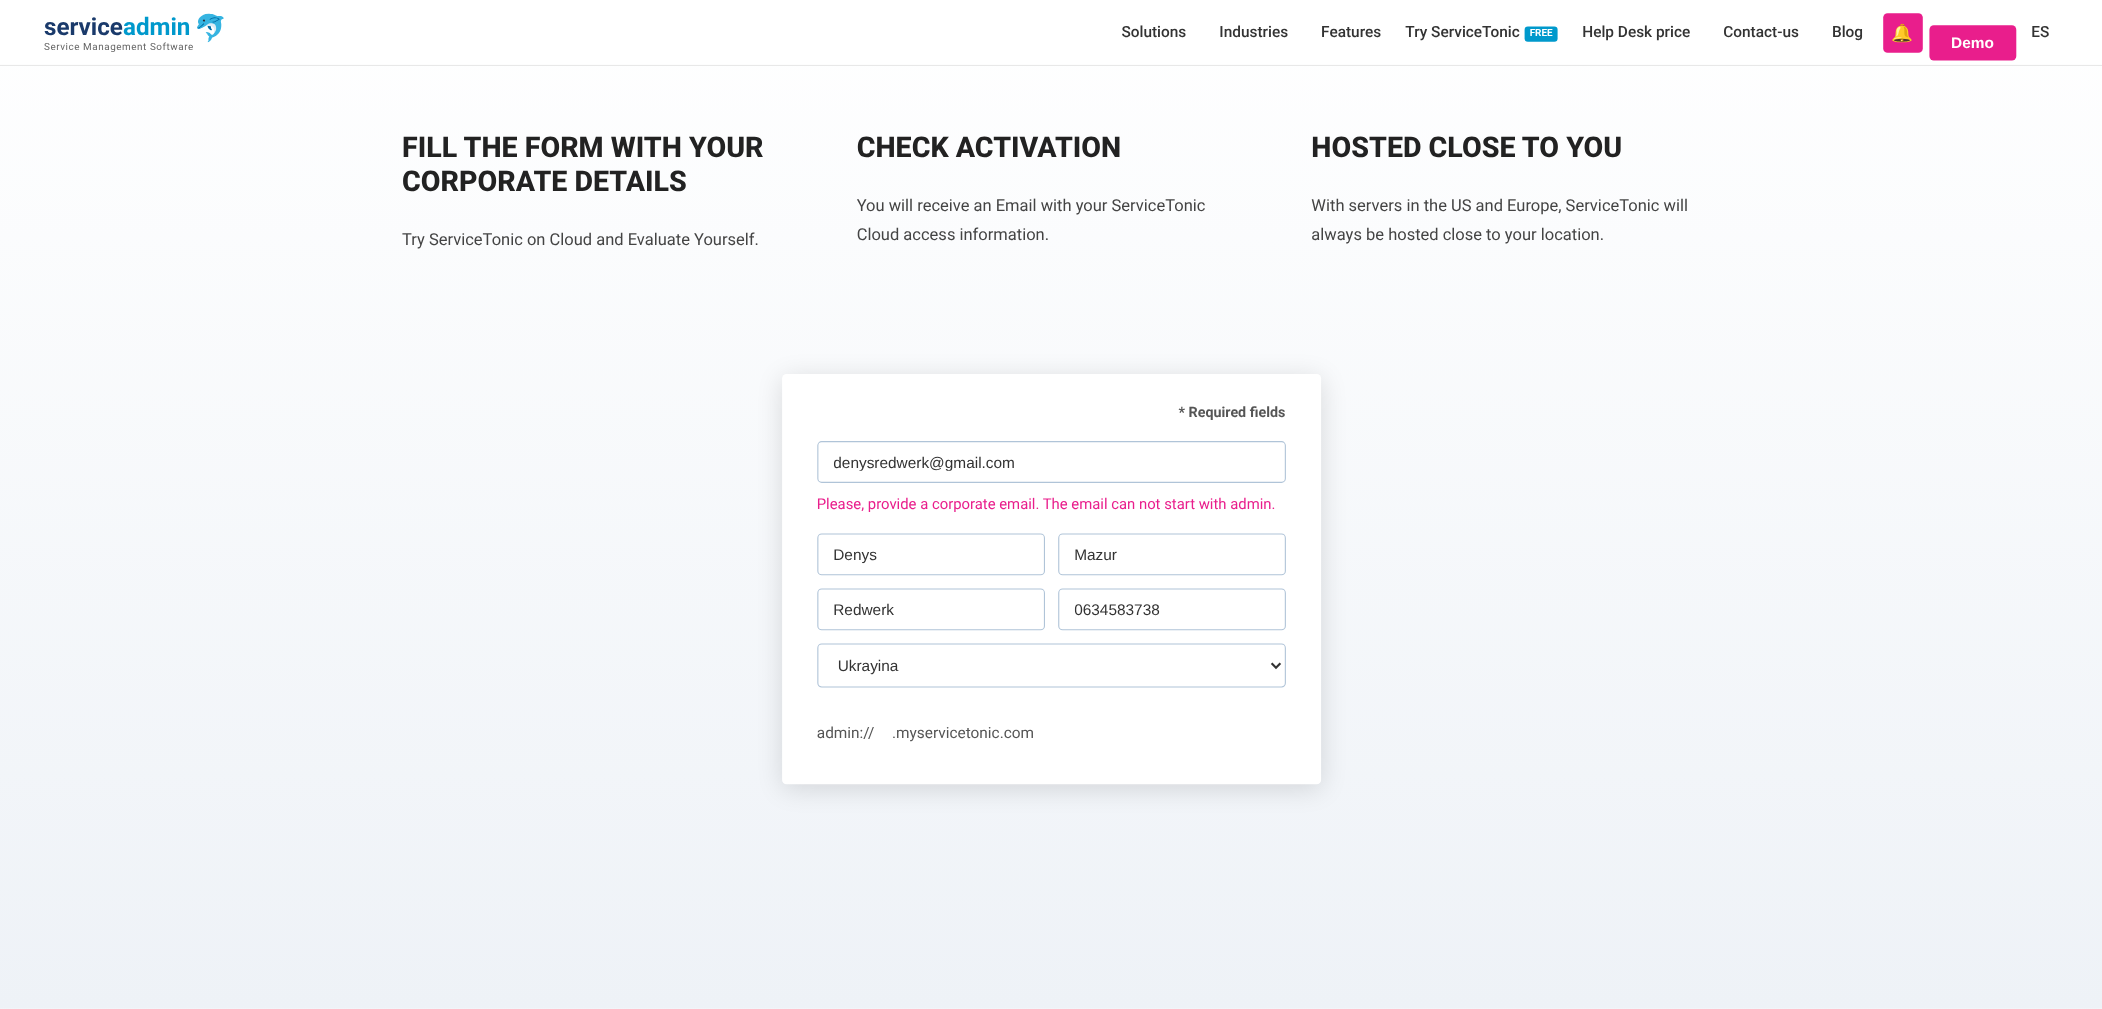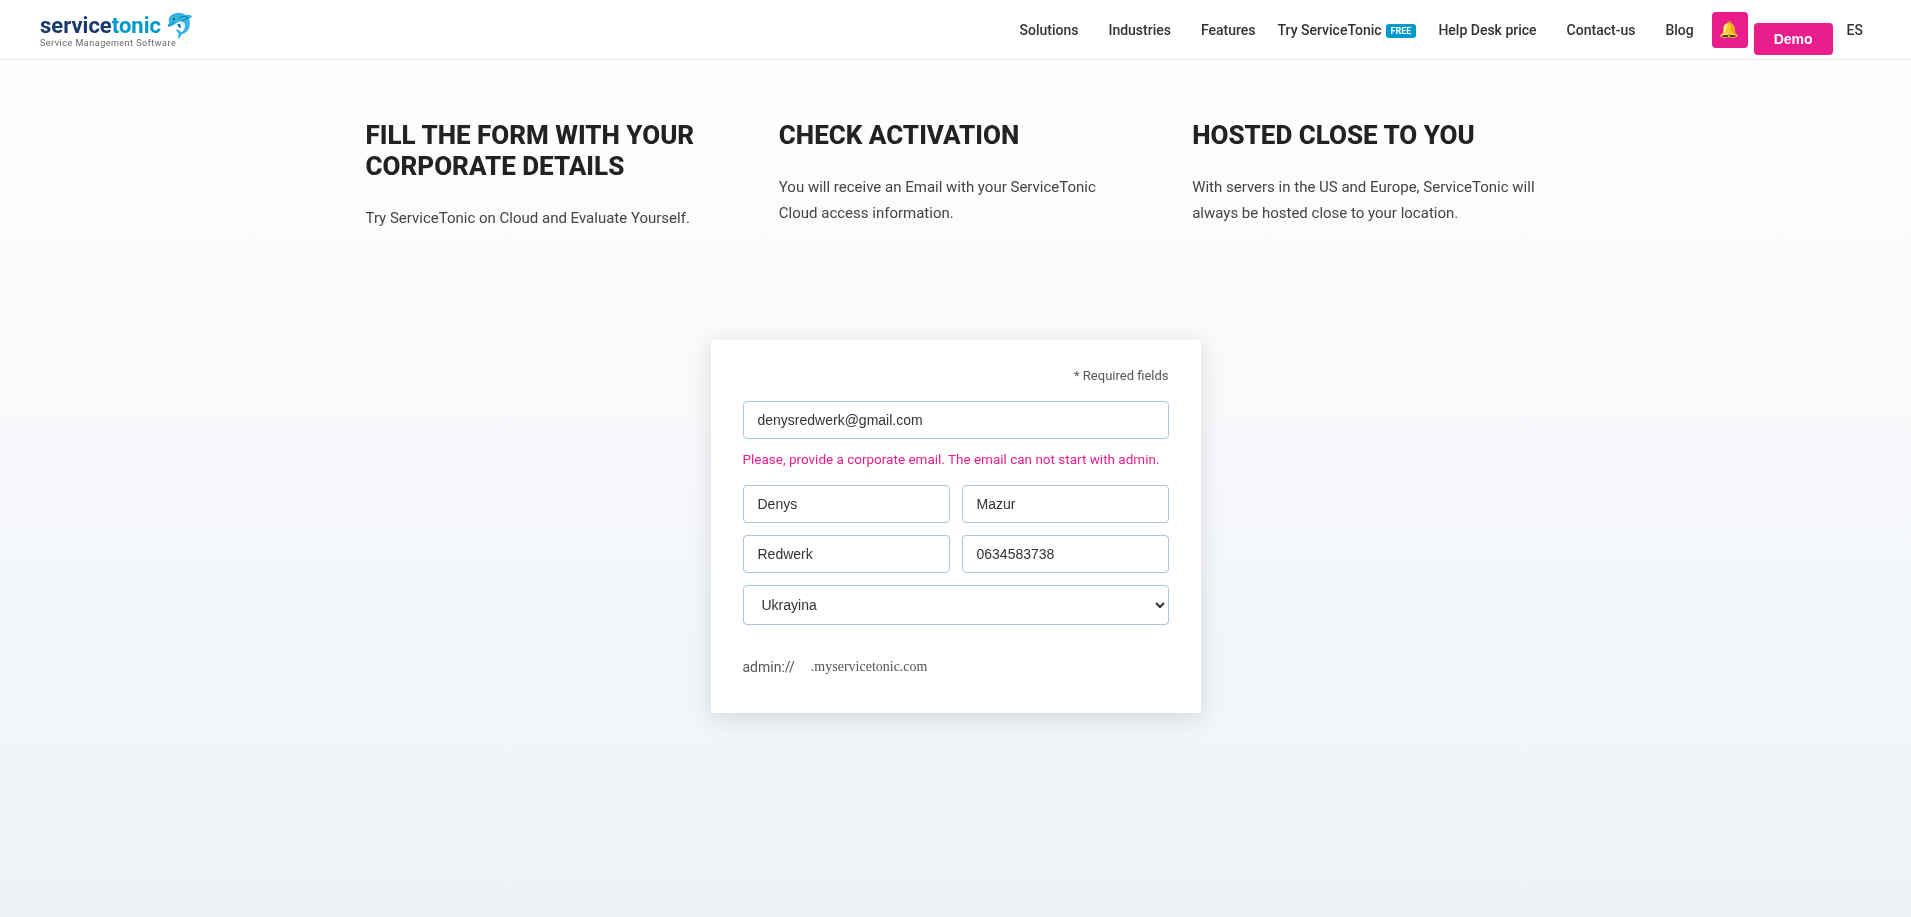--- a/index.html
+++ b/index.html
@@ -132,20 +132,21 @@
       border-radius: 4px;
       box-shadow: 0 4px 24px rgba(0,0,0,0.13);
       padding: 28px 32px 28px 32px;
       z-index: 20;
     }
     .required-note {
       text-align: right;
       color: #555;
       font-size: 13px;
       margin-bottom: 18px;
+      font-weight: bold;
     }
     .form-field {
       width: 100%;
       border: 1px solid #b0c4d8;
       border-radius: 4px;
       padding: 10px 14px;
       font-size: 14px;
       color: #333;
       outline: none;
       margin-bottom: 0;
@@ -199,42 +200,41 @@
       color: #333;
       outline: none;
       background: #fff;
     }
     .url-suffix {
       font-size: 14px;
       color: #555;
       padding: 10px 0 10px 8px;
       white-space: nowrap;
       flex-shrink: 0;
-      font-family: Liberation Serif, serif;
     }
 
     
     .page-bg {
       background: linear-gradient(180deg, #fff 0%, #eef2f7 100%);
       min-height: 917px;
       position: relative;
       overflow: hidden;
     }
   </style>
 </head>
 <body>
 
 <div class="page-bg">
 
   <header>
     <div class="logo">
       <div class="logo-text">
         <div class="logo-main">
           <span class="logo-service">service</span>
-            <span class="logo-tonic">tonic</span>
+            <span class="logo-tonic">admin</span>
           <span class="logo-icon">🐬</span>
         </div>
         <span class="logo-sub">Service Management Software</span>
       </div>
     </div>
 
     <nav>
       <a class="nav-item">Solutions</a>
       <a class="nav-item">Industries</a>
       <a class="nav-item">Features</a>

